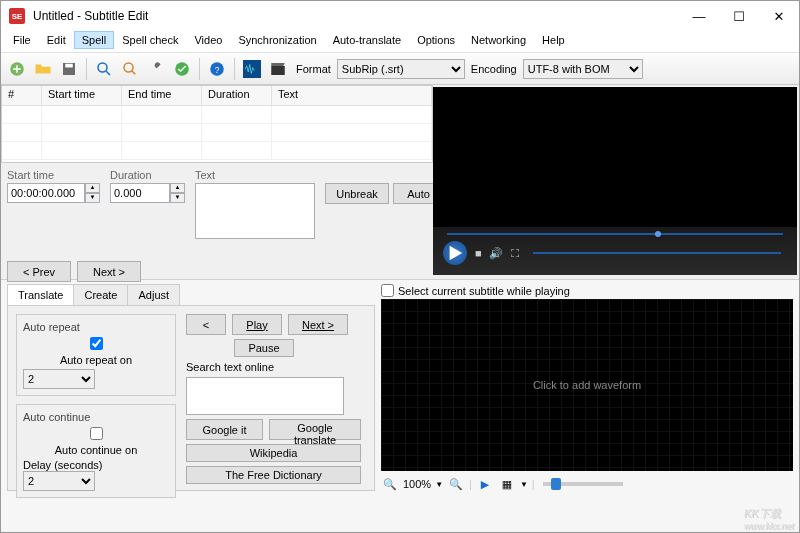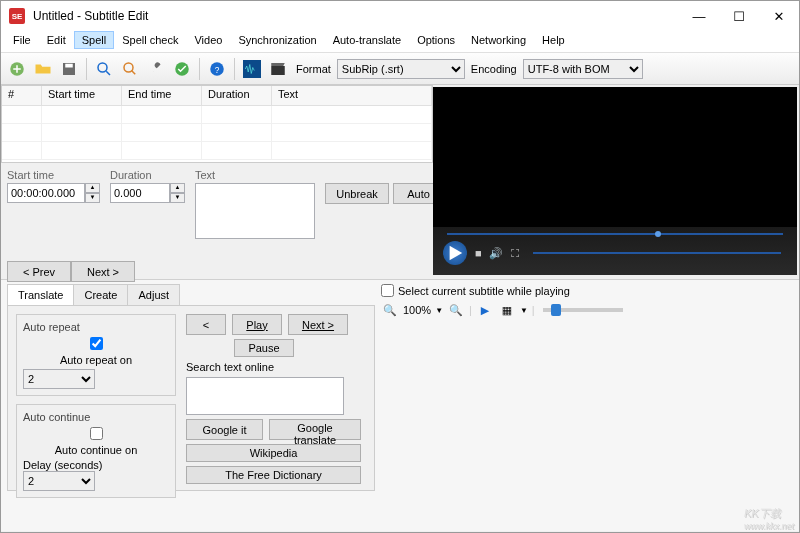--- a/index.html
+++ b/index.html
@@ -36,21 +36,21 @@
 .field-col label { color: #666; }
 .spinner { display: flex; }
 .spinner input { width: 60px; height: 20px; border: 1px solid #abadb3; padding: 0 3px; }
 .spinner .spin { width: 15px; display:flex; flex-direction:column; }
 .spinner .spin div { flex:1; border:1px solid #abadb3; background:#f0f0f0; font-size:6px; text-align:center; line-height:7px; }
 .wide-spinner input { width: 78px; }
 textarea { width: 120px; height: 56px; border: 1px solid #abadb3; resize: none; font-family: inherit; }
 .vbtns { display: flex; flex-direction: row; gap: 4px; }
 .btn { background: #e1e1e1; border: 1px solid #adadad; padding: 2px 10px; min-width: 64px; height: 21px; text-align: center; cursor: default; }
 
-.navbtns { display: flex; padding: 0 6px; margin-top: 16px; }
+.navbtns { display: flex; gap: 6px; padding: 0 6px; margin-top: 16px; }
 
 .video { width: 100%; height: 188px; background: #000; position: relative; }
 .video-ctrl { position: absolute; bottom: 0; left: 0; right: 0; height: 48px; background: linear-gradient(#1a1a1a,#2a2a2a); }
 .video-prog { height: 2px; background: #2256a0; margin: 6px 14px 0; position: relative; }
 .video-prog::after { content:""; position:absolute; left:62%; top:-2px; width:6px; height:6px; background:#5d9de8; border-radius:50%; }
 .video-btns { display:flex; align-items:center; gap:8px; padding: 6px 10px; color:#ccc; font-size:10px; }
 .play-btn { width:24px; height:24px; border-radius:50%; background: radial-gradient(circle,#3d7ecf,#134a8c); display:flex; align-items:center; justify-content:center; }
 
 .lower { display: flex; height: 252px; border-top: 1px solid #d0d0d0; background: #f6f6f6; }
 .lower-left { width: 380px; padding: 4px 6px; }
@@ -316,20 +316,23 @@
         <button class="btn wbtn" style="width:175px">The Free Dictionary</button>
       </div>
     </div>
   </div>
 
   <div class="lower-right">
     <div class="wfhead">
       <input type="checkbox" style="">
       <span>Select current subtitle while playing</span>
     </div>
+    <div class="waveform">
+      <span>Click to add waveform</span>
+    </div>
     <div class="wftool">
       <span class="ico">🔍</span>
       <span>100%</span>
       <span style="font-size:8px">▼</span>
       <span class="ico">🔍</span>
       <span style="color:#ccc">|</span>
       <span class="ico" style="color:#1a6bcf">▶</span>
       <span class="ico">▦</span>
       <span style="font-size:8px">▼</span>
       <span style="color:#ccc">|</span>

